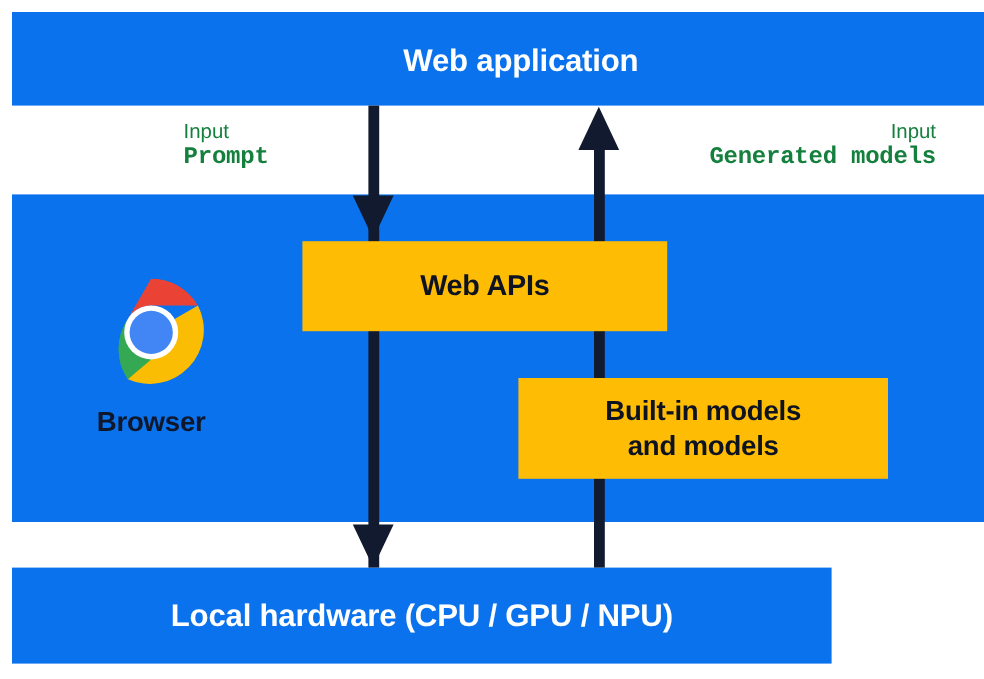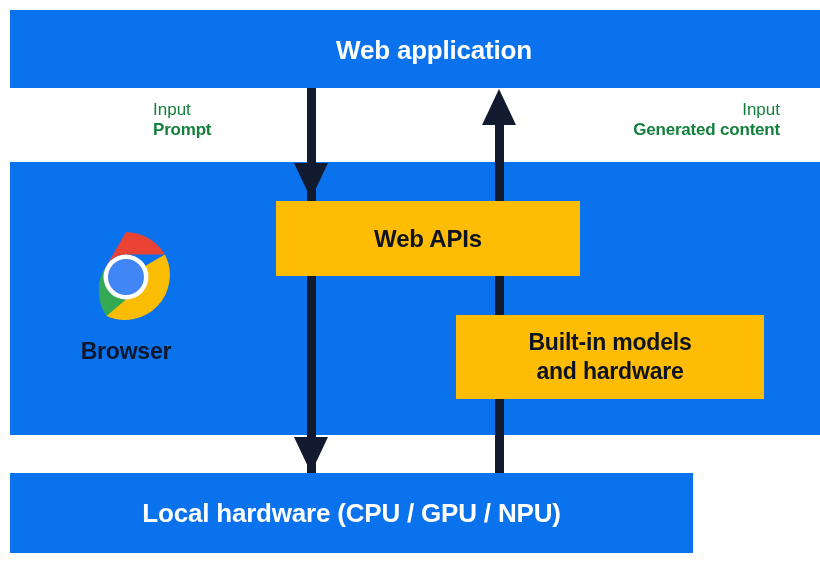--- a/index.html
+++ b/index.html
@@ -55,23 +55,24 @@
     white-space: nowrap;
     margin-left: 41px;
   }
   .edge-label .kind {
     display: block;
     font-size: 17px;
     font-weight: normal;
   }
   .edge-label .value {
     display: block;
-    font-size: 17px;
-    font-weight: bold;
-    letter-spacing: -0.2px;
+    font-size: 20px;
+    font-weight: bold;
+    letter-spacing: -0.2px;
+    font-family: Liberation Mono, monospace;
   }
   #label-input {
     left: 112px;
     top: 100px;
     text-align: left;
   }
   #label-output {
     right: 40px;
     top: 100px;
     text-align: right;
@@ -116,21 +117,20 @@
   .yellow-box {
     position: absolute;
     background: #ffbc04;
     display: flex;
     align-items: center;
     justify-content: center;
     text-align: center;
     color: #0d1321;
     font-weight: bold;
     letter-spacing: -0.2px;
-    margin-left: 24px;
   }
   #box-web-apis {
     left: 252px; top: 201px; width: 304px; height: 75px;
     font-size: 24px;
   }
   #box-builtin-models {
     left: 432px; top: 315px; width: 308px; height: 84px;
     font-size: 23px;
     line-height: 1.28;
   }
@@ -173,21 +173,21 @@
 
   <div class="arrow-shaft" id="arrow-up-shaft"></div>
   <div class="arrow-head" id="arrow-up-head"></div>
 
   <div class="edge-label" id="label-input">
     <span class="kind">Input</span>
     <span class="value">Prompt</span>
   </div>
   <div class="edge-label" id="label-output">
     <span class="kind">Input</span>
-    <span class="value">Generated content</span>
+    <span class="value">Generated models</span>
   </div>
 
   <div id="chrome-logo">
     <svg width="90" height="90" viewBox="0 0 190 190" xmlns="http://www.w3.org/2000/svg">
       <defs>
         <clipPath id="clipCircle">
             <circle cx="95" cy="95" r="95"></circle>
           </clipPath>
       </defs>
       <g clip-path="url(#clipCircle)">
@@ -207,17 +207,17 @@
   </div>
   <div id="browser-label">Browser</div>
 
   <div class="yellow-box" id="box-web-apis">
     <span>Web APIs</span>
   </div>
 
   <div class="yellow-box" id="box-builtin-models">
     <div>
       <div>Built-in models</div>
-      <div>and hardware</div>
+      <div>and models</div>
     </div>
   </div>
 
 </div>
 
 </body></html>

